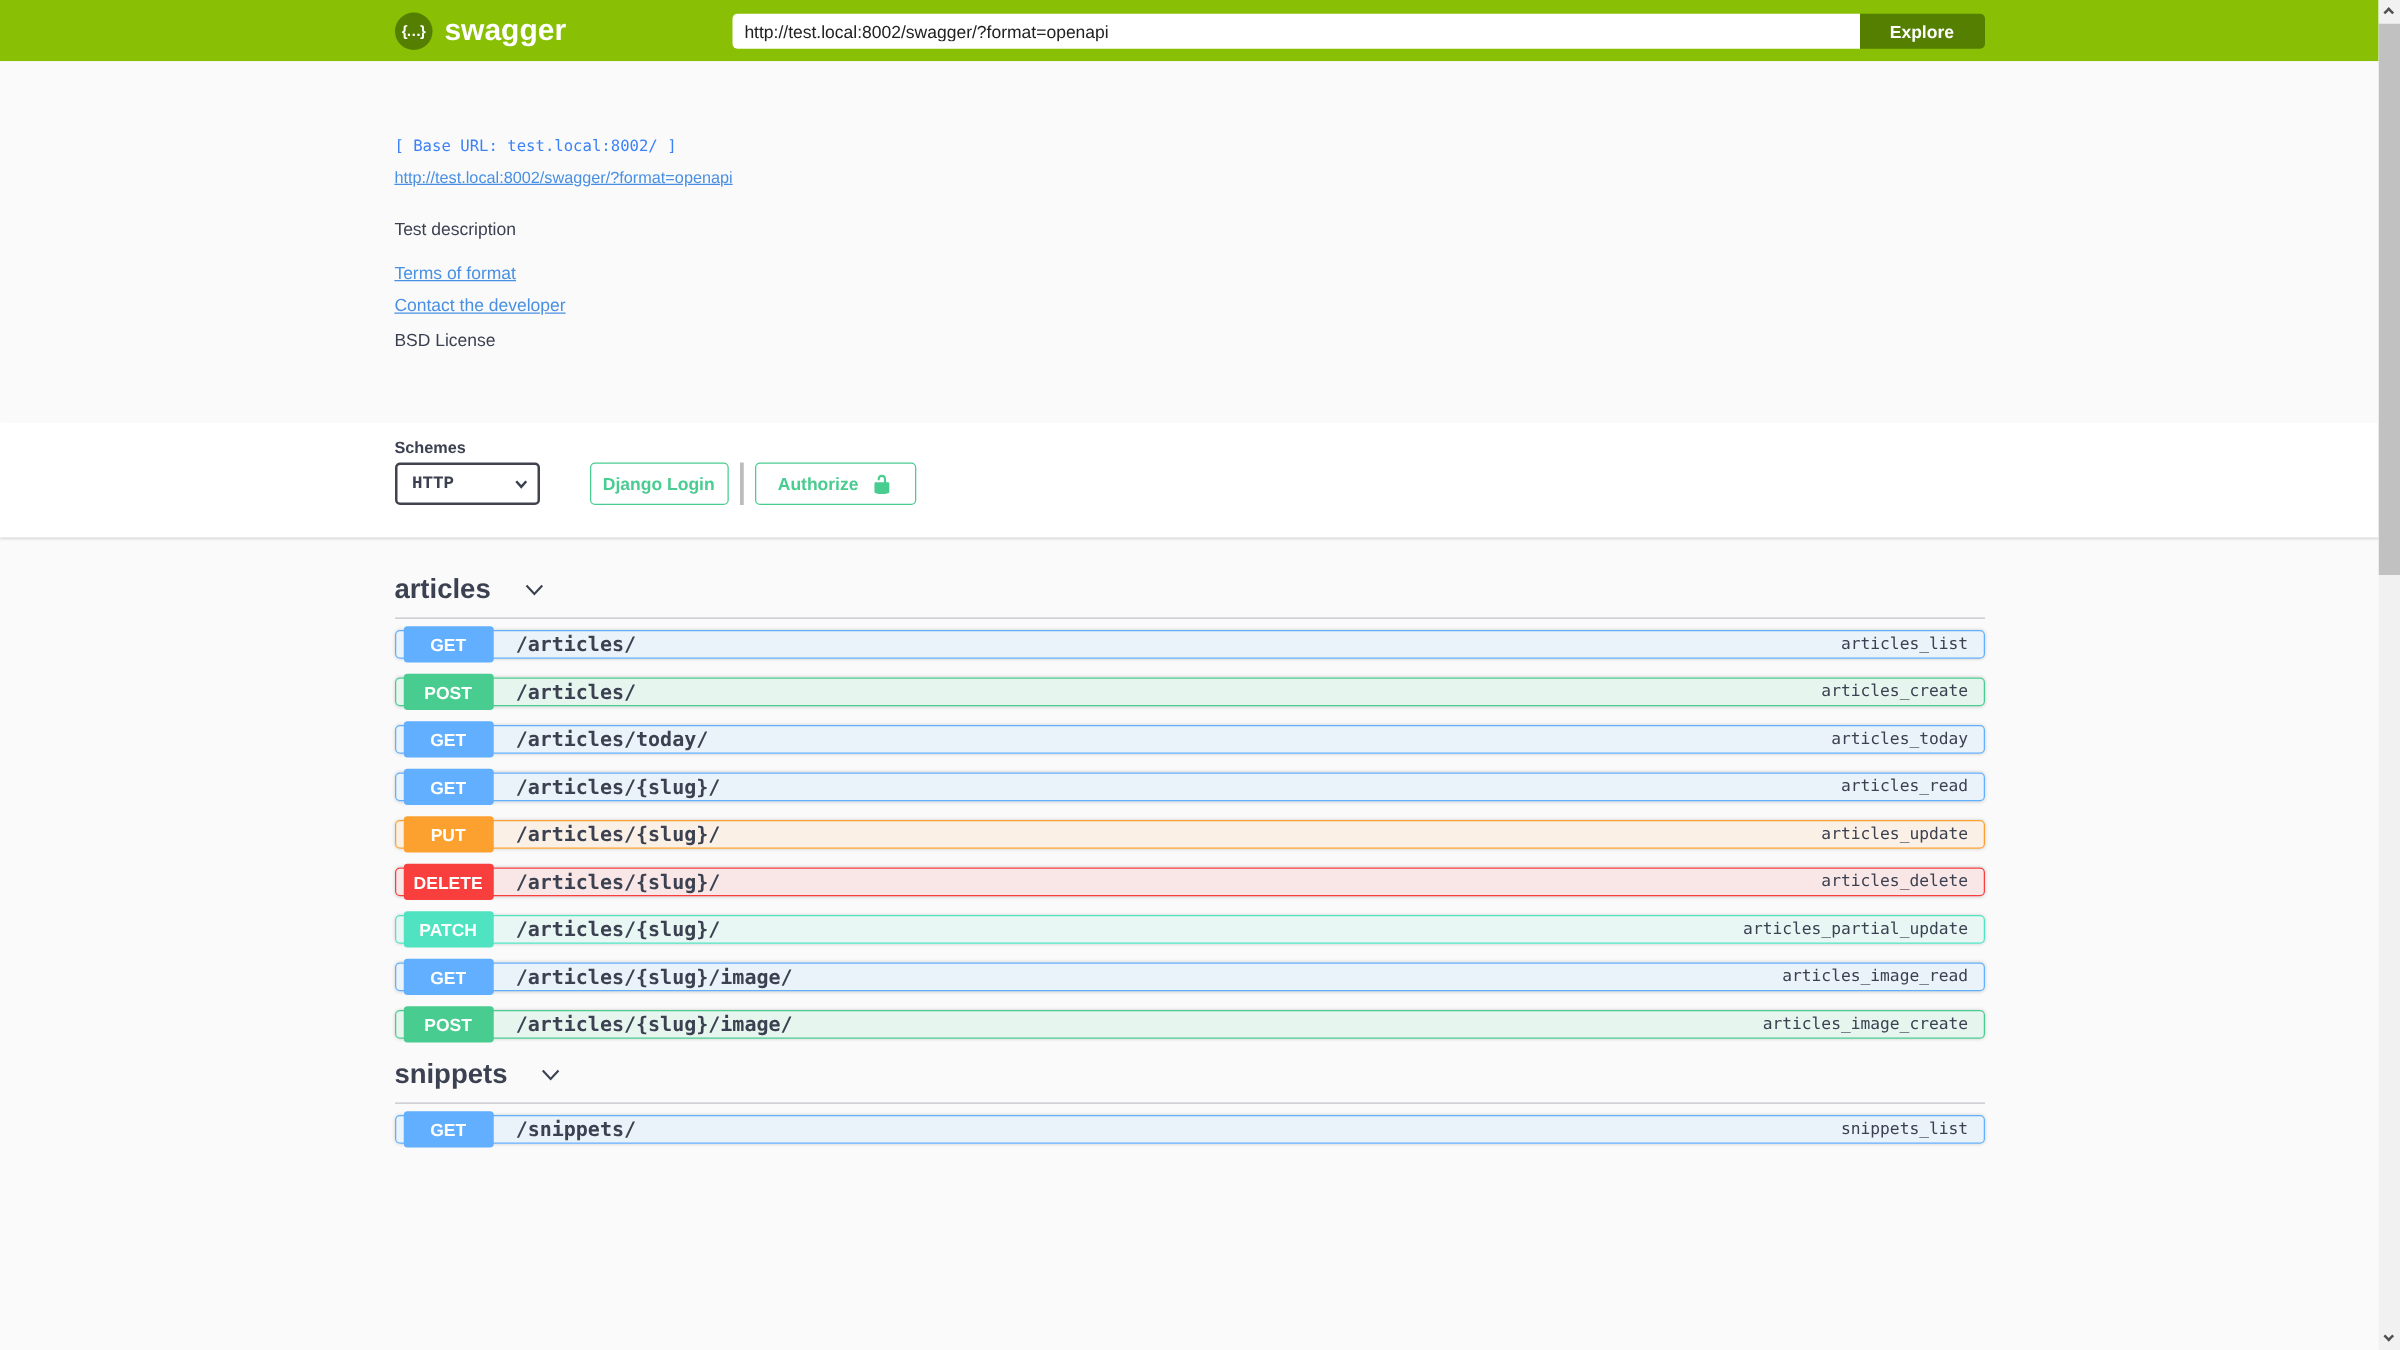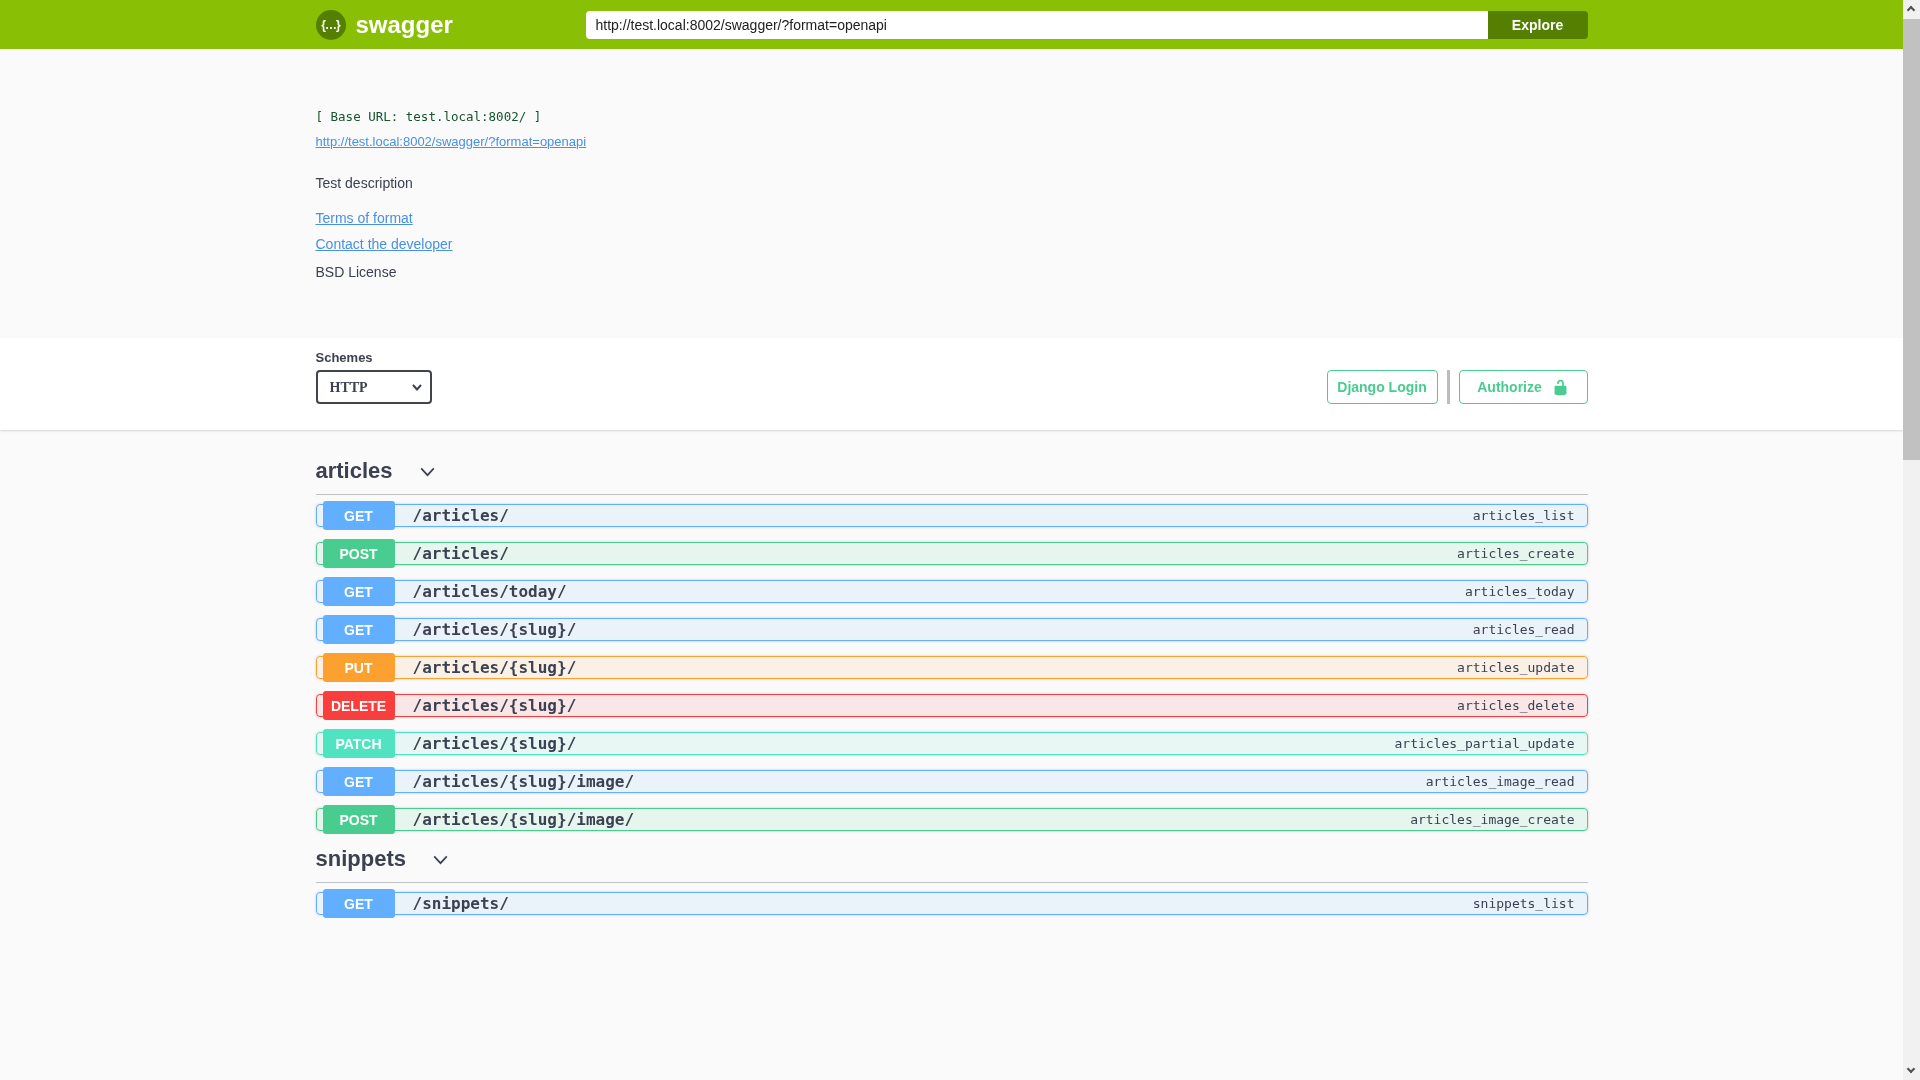--- a/index.html
+++ b/index.html
@@ -41,39 +41,39 @@
   }
 
   
   .info-band { background:#fafafa; height:289px; padding-top:54px; }
   .api-title { font-size:36px; font-weight:700; line-height:1.05; letter-spacing:-.5px; }
   .vbadge {
     display:inline-block; vertical-align:top; margin:2px 0 0 10px;
     background:var(--badge-version-bg,#7d8492); color:#fff;
     font-size:10px; font-weight:700; padding:3px 8px; border-radius:57px;
   }
-  .base-url { font-size:12.5px; margin-top:6px; color:#14532d; }
+  .base-url { font-size:12.5px; margin-top:6px; color:#3b82f6; }
   .spec-link { display:table; margin-top:10px; font-size:13px; color:var(--link,#4990e2); text-decoration:underline; cursor:pointer; }
   .description { margin-top:26px; font-size:14px; }
   .info-link { display:table; font-size:14px; color:var(--link,#4990e2); text-decoration:underline; cursor:pointer; }
   .terms { margin-top:19px; }
   .contact { margin-top:10px; }
   .license { margin-top:12px; font-size:14px; }
 
   
   .scheme-band { background:#fff; height:92px; box-shadow:0 1px 2px rgba(0,0,0,.15); }
-  .scheme-inner { display:flex; align-items:flex-end; justify-content:space-between; padding-top:12px; }
+  .scheme-inner { display:flex; align-items:flex-end; padding-top:12px;gap:40px; }
   .schemes-group { display:flex; flex-direction:column; }
   .schemes-label { font-size:13px; font-weight:700; margin-bottom:5px; }
   .select-wrap { position:relative; width:116px; }
   .select-wrap select {
     width:100%; height:34px; appearance:none; -webkit-appearance:none;
     border:2px solid #41444e; border-radius:4px; background:#fff;
     padding:0 28px 0 12px; font-size:14px; font-weight:700;
-    color:var(--text,#3b4151); font-family:Liberation Serif, serif; cursor:pointer;
+    color:var(--text,#3b4151); font-family:Liberation Mono, monospace; cursor:pointer;
   }
   .select-chevron { position:absolute; right:9px; top:11px; pointer-events:none; }
   .auth-group { display:flex; align-items:center; }
   .btn-outline {
     height:34px; background:transparent; cursor:pointer;
     border:1px solid var(--auth-green,#49cc90); border-radius:4px;
     color:var(--auth-green,#49cc90); font-weight:700; font-size:14px;
     display:flex; align-items:center; justify-content:center; gap:10px;
   }
   .btn-django { width:111px; }

